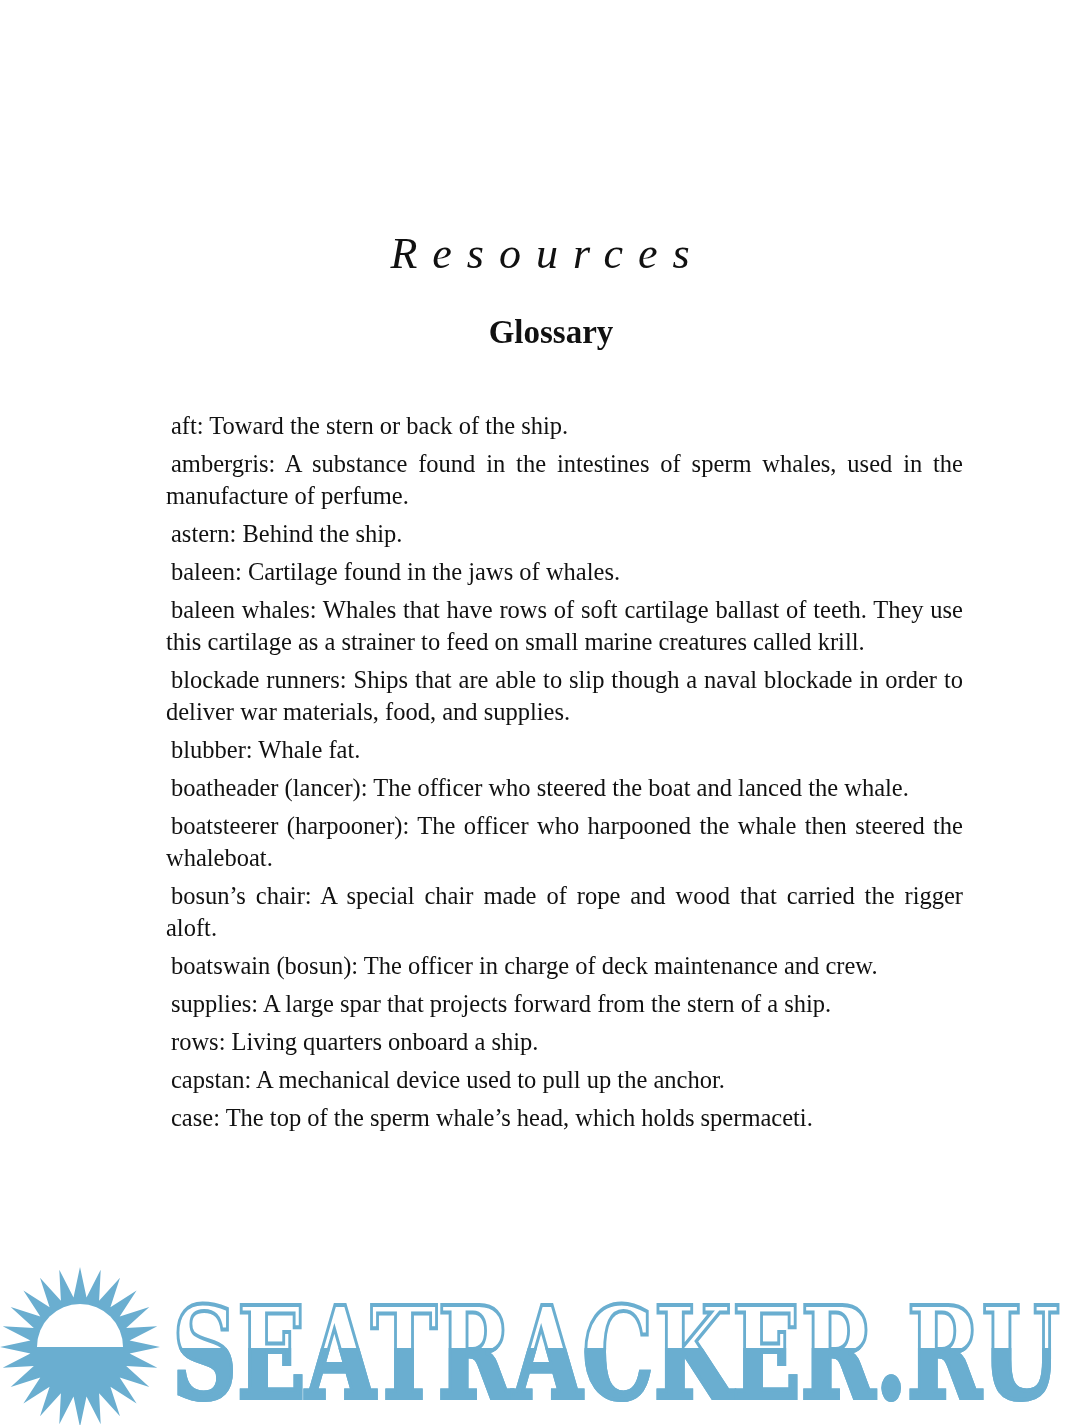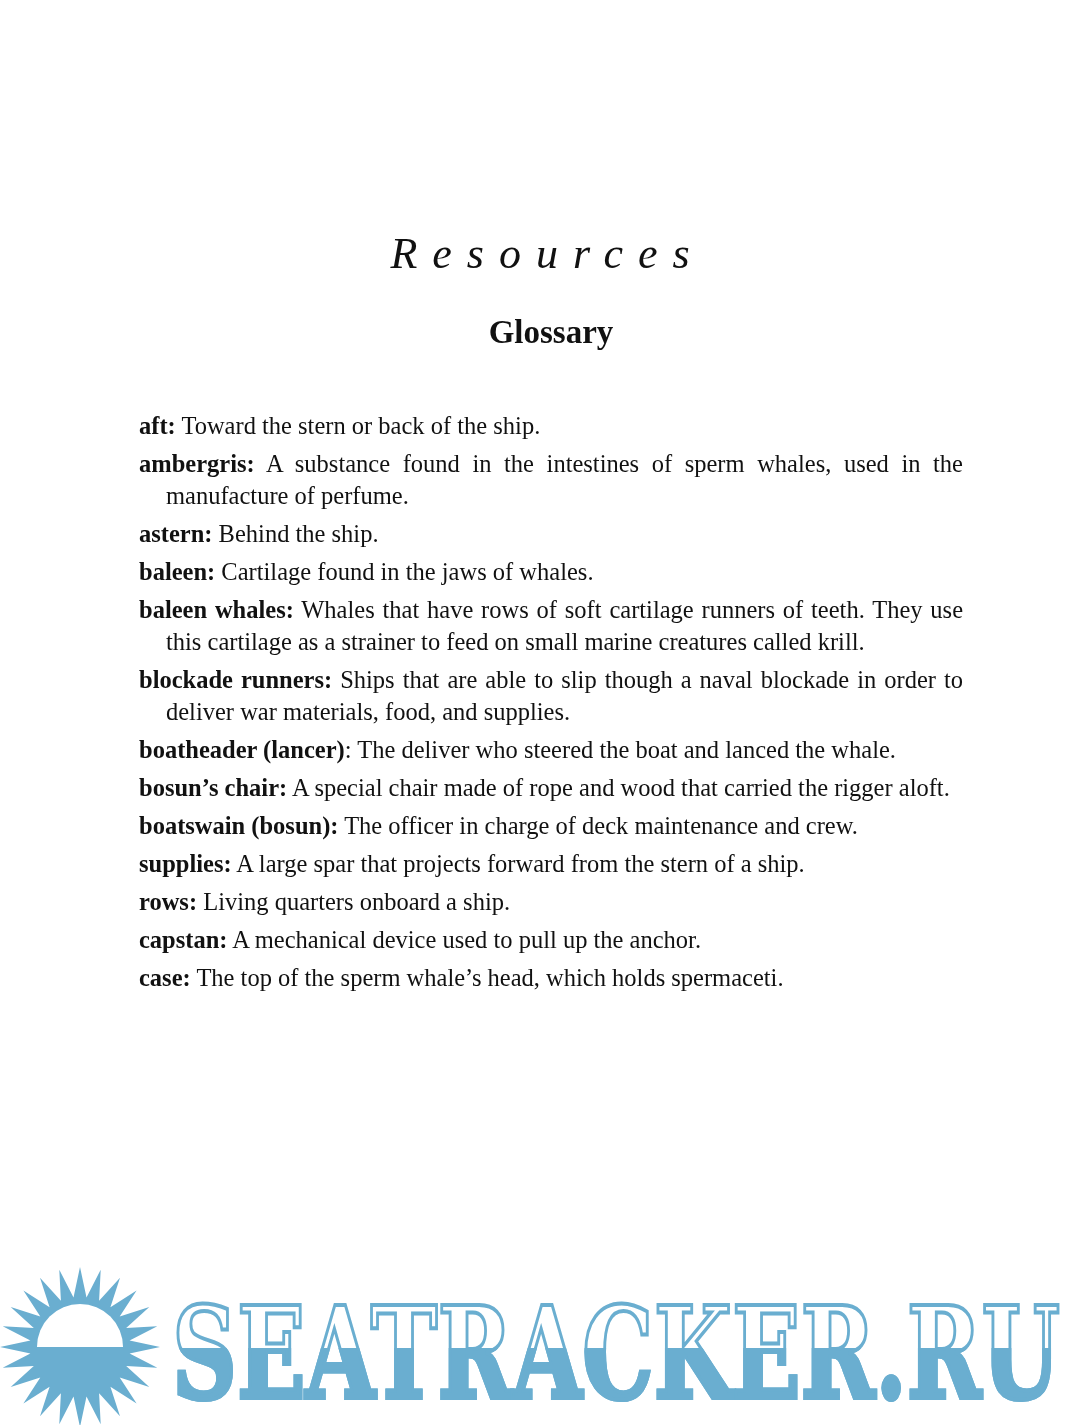--- a/index.html
+++ b/index.html
@@ -17,42 +17,44 @@
     font-size: 33px; font-weight: bold; line-height: 44px; margin: 0;
   }
   .glossary {
     position: absolute; top: 410px; left: 139px; width: 824px;
     margin: 0; padding: 0; list-style: none;
   }
   .entry {
     font-size: 24.5px; line-height: 32px; margin: 0 0 6px 0;
     padding-left: 27px; text-indent: -27px; text-align: justify;
   }
-  .term { font-weight: bold; }
+  .term { font-weight: normal; margin-left: 32px; }
   .watermark {
     position: absolute; left: 0; top: 1265px; width: 1080px; height: 160px;
   }
   .wm-text {
     position: absolute; left: 172px; top: 1294px; width: 900px; height: 110px;
   }
 </style>
 </head>
 <body>
 
 <h1 class="page-title">Resources</h1>
 <h2 class="section-title">Glossary</h2>
 
 <ul class="glossary">
   <li class="entry"><span class="term">aft:</span><span> Toward the stern or back of the ship.</span></li>
   <li class="entry"><span class="term">ambergris:</span><span> A substance found in the intestines of sperm whales, used in the manufacture of perfume.</span></li>
   <li class="entry"><span class="term">astern:</span><span> Behind the ship.</span></li>
   <li class="entry"><span class="term">baleen:</span><span> Cartilage found in the jaws of whales.</span></li>
-  <li class="entry"><span class="term">baleen whales:</span><span> Whales that have rows of soft cartilage runners of teeth. They use this cartilage as a strainer to feed on small marine creatures called krill.</span></li>
+  <li class="entry"><span class="term">baleen whales:</span><span> Whales that have rows of soft cartilage ballast of teeth. They use this cartilage as a strainer to feed on small marine creatures called krill.</span></li>
   <li class="entry"><span class="term">blockade runners:</span><span> Ships that are able to slip though a naval blockade in order to deliver war materials, food, and supplies.</span></li>
-  <li class="entry"><span class="term">boatheader (lancer)</span><span>: The deliver who steered the boat and lanced the whale.</span></li>
+  <li class="entry"><span class="term">blubber:</span><span> Whale fat.</span></li>
+  <li class="entry"><span class="term">boatheader (lancer)</span><span>: The officer who steered the boat and lanced the whale.</span></li>
+  <li class="entry"><span class="term">boatsteerer (harpooner):</span><span> The officer who harpooned the whale then steered the whaleboat.</span></li>
   <li class="entry"><span class="term">bosun’s chair:</span><span> A special chair made of rope and wood that carried the rigger aloft.</span></li>
   <li class="entry"><span class="term">boatswain (bosun):</span><span> The officer in charge of deck maintenance and crew.</span></li>
   <li class="entry"><span class="term">supplies:</span><span> A large spar that projects forward from the stern of a ship.</span></li>
   <li class="entry"><span class="term">rows:</span><span> Living quarters onboard a ship.</span></li>
   <li class="entry"><span class="term">capstan:</span><span> A mechanical device used to pull up the anchor.</span></li>
   <li class="entry"><span class="term">case:</span><span> The top of the sperm whale’s head, which holds spermaceti.</span></li>
 </ul>
 
 <svg class="watermark" viewBox="0 0 1080 160" xmlns="http://www.w3.org/2000/svg">
   <defs>

